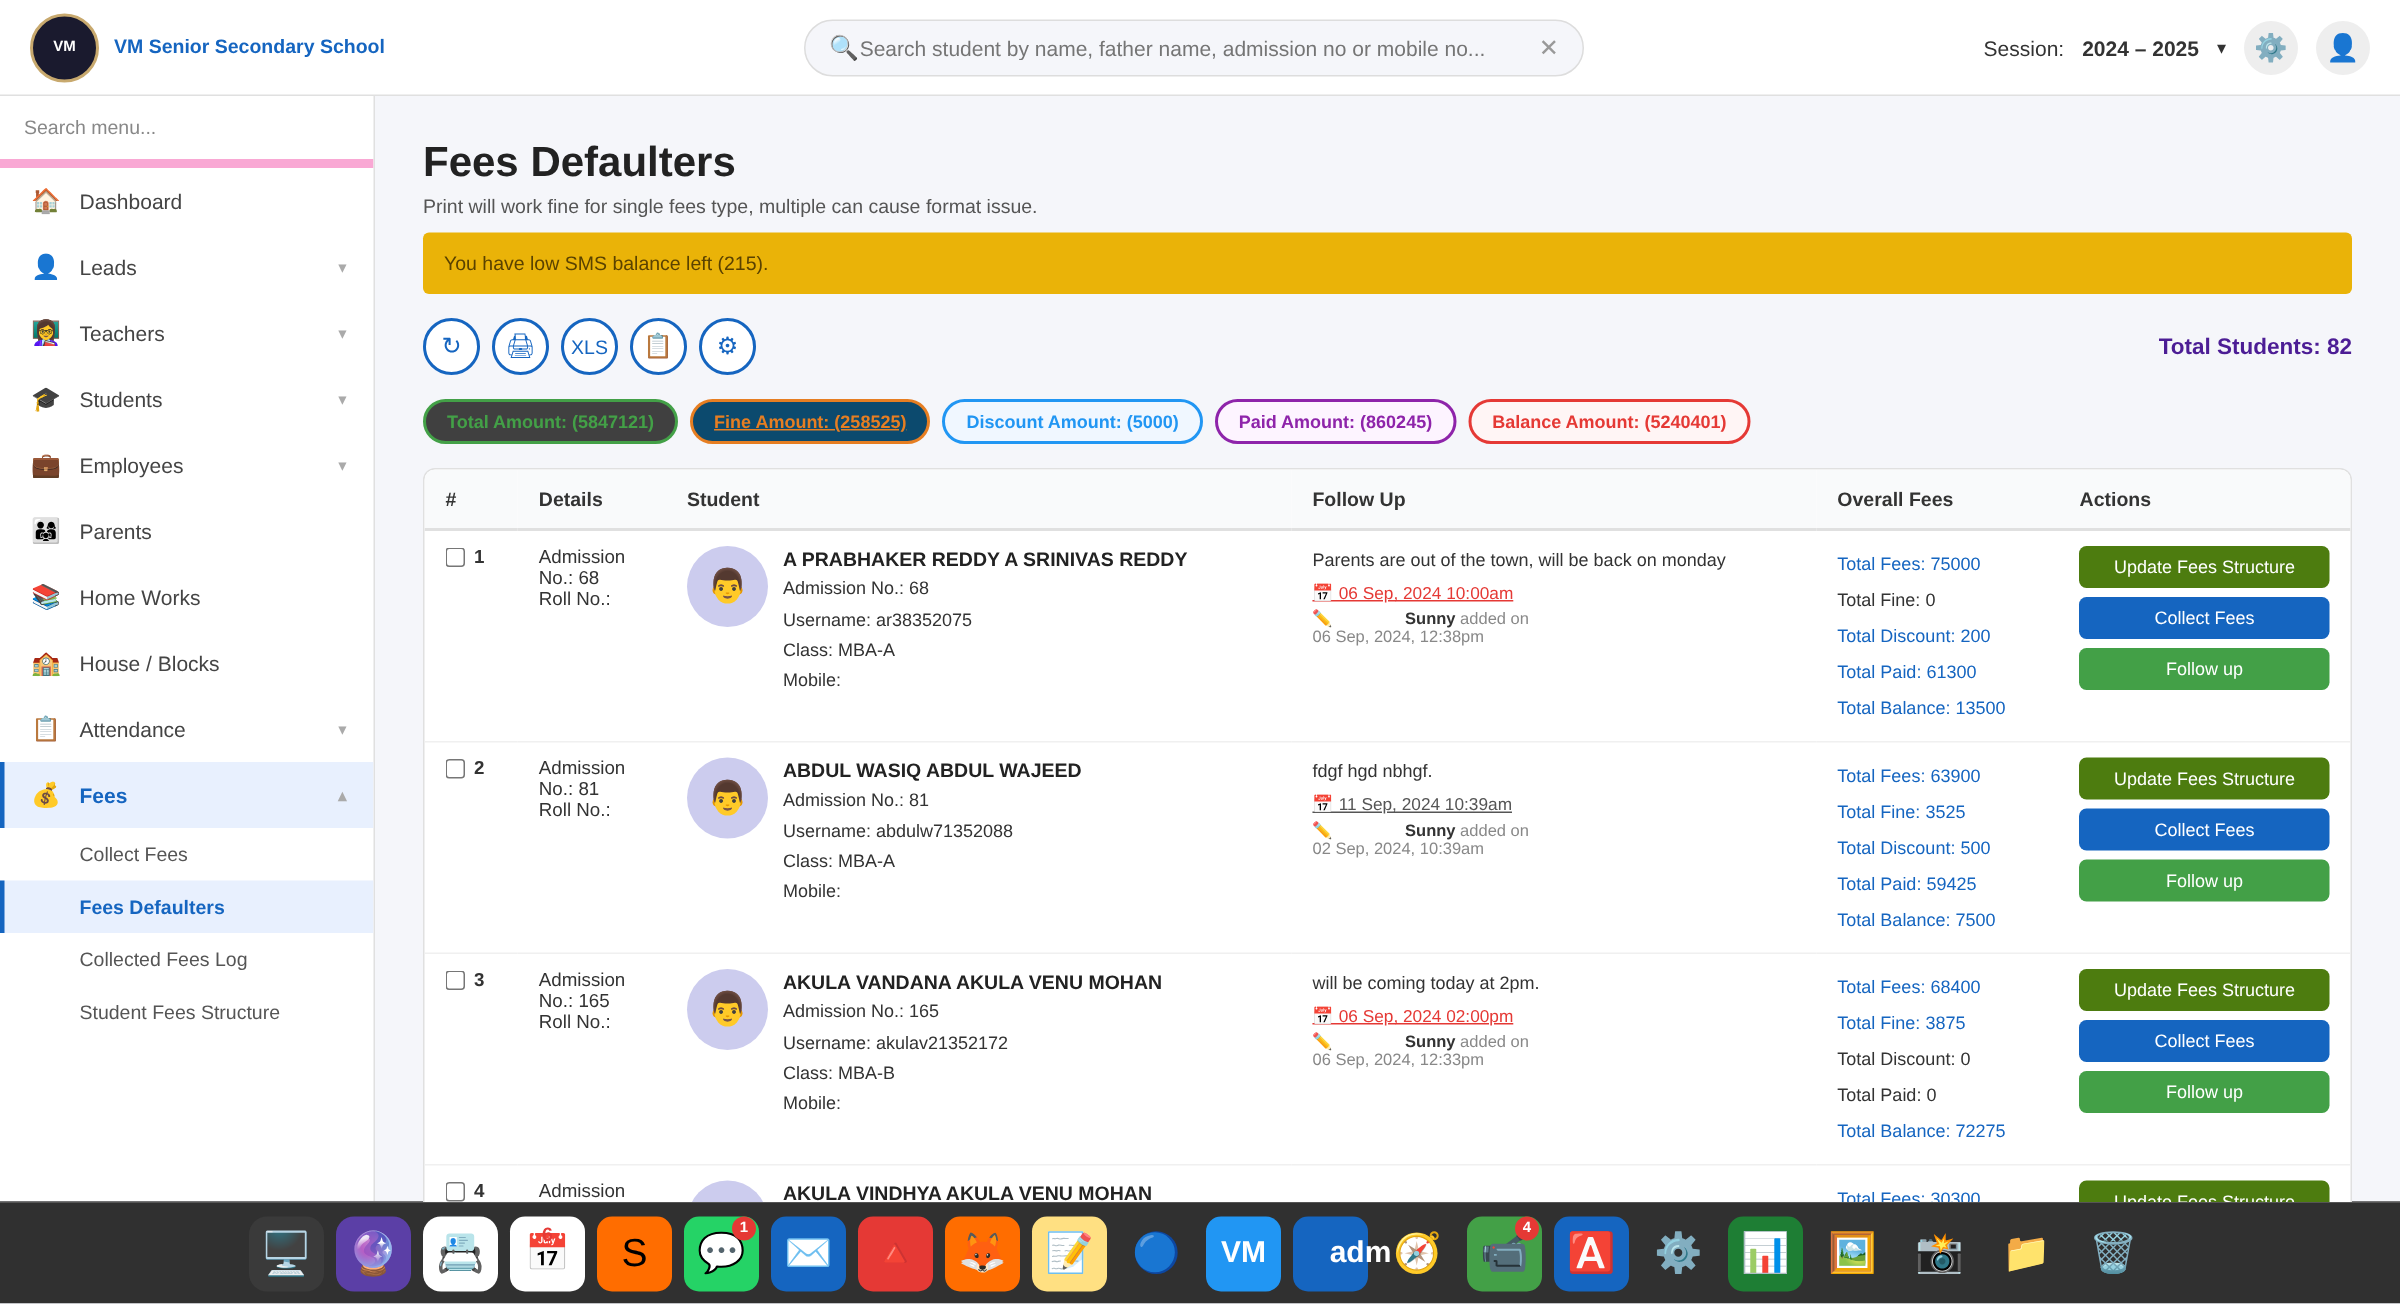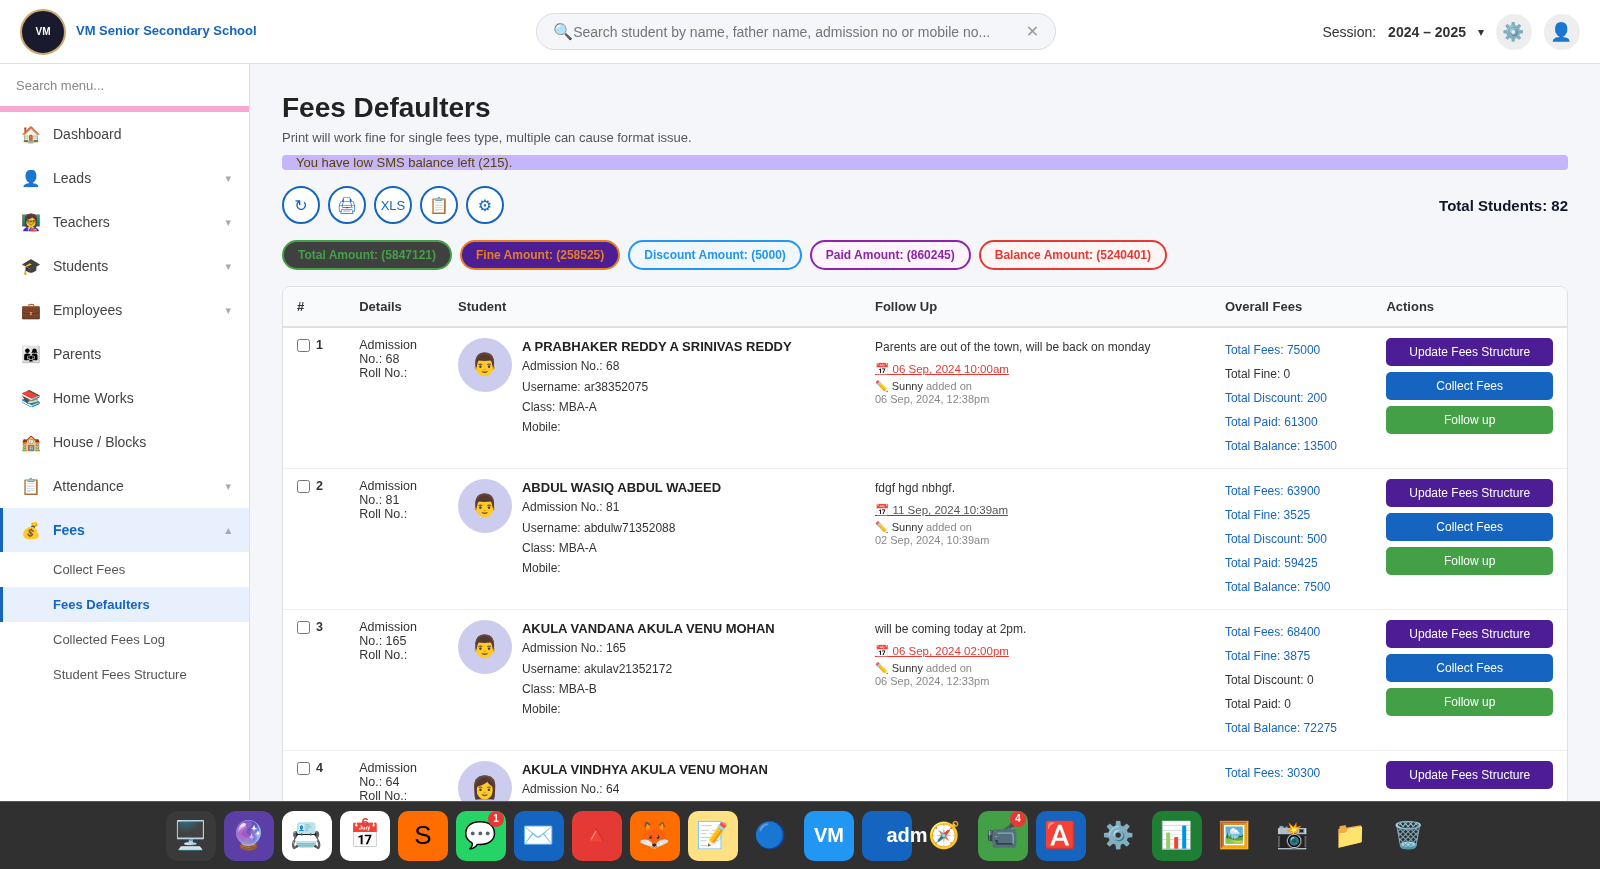--- a/index.html
+++ b/index.html
@@ -31,32 +31,32 @@
     .sidebar-item.active { background: #e8f0fe; color: #1565c0; border-left: 3px solid #1565c0; font-weight: 600; }
     .sidebar-item .icon { width: 20px; height: 20px; display: flex; align-items: center; justify-content: center; font-size: 16px; flex-shrink: 0; }
     .sidebar-item .chevron { margin-left: auto; font-size: 11px; color: #aaa; }
     .sidebar-sub-item { display: flex; align-items: center; padding: 10px 18px 10px 50px; cursor: pointer; font-size: 13px; color: #555; border-left: 3px solid transparent; }
     .sidebar-sub-item.active { background: #e8f0fe; color: #1565c0; font-weight: 600; border-left: 3px solid #1565c0; }
 
     
     .main { flex: 1; overflow-y: auto; padding: 28px 32px; }
     .page-title { font-size: 28px; font-weight: 700; color: #222; margin-bottom: 6px; }
     .page-subtitle { font-size: 13px; color: #555; margin-bottom: 10px; }
-    .alert-banner { background: #c4b5fd; color: #5a4200; padding: 0 14px; border-radius: 4px; font-size: 13px; font-weight: 500; margin-bottom: 16px; }
+    .alert-banner { background: #eab308; color: #5a4200; padding: 13px 14px; border-radius: 4px; font-size: 13px; font-weight: 500; margin-bottom: 16px; }
     
     
     .toolbar { display: flex; align-items: center; margin-bottom: 16px; gap: 8px; }
     .toolbar-btn { width: 38px; height: 38px; border-radius: 50%; border: 2px solid #1565c0; background: #fff; display: flex; align-items: center; justify-content: center; cursor: pointer; color: #1565c0; font-size: 16px; }
-    .toolbar-right { margin-left: auto; font-size: 15px; font-weight: 600; color: #0f172a; }
+    .toolbar-right { margin-left: auto; font-size: 15px; font-weight: 600; color: #4c1d95; }
 
     
     .summary-badges { display: flex; gap: 8px; flex-wrap: wrap; margin-bottom: 16px; }
     .badge { padding: 6px 14px; border-radius: 20px; font-size: 12px; font-weight: 600; border: 2px solid; }
     .badge-green { border-color: #43a047; color: #43a047; background: #404040; }
-    .badge-orange { border-color: #e67e22; color: #e67e22; background: #4c1d95; }
+    .badge-orange { border-color: #e67e22; color: #e67e22; background: #0c4a6e; text-decoration: underline; }
     .badge-blue { border-color: #2196f3; color: #2196f3; background: #f0f7ff; }
     .badge-purple { border-color: #8e24aa; color: #8e24aa; background: #fdf4ff; }
     .badge-red { border-color: #e53935; color: #e53935; background: #fff5f5; }
 
     
     .table-wrap { background: #fff; border-radius: 8px; border: 1px solid #e0e0e0; overflow: hidden; }
     table { width: 100%; border-collapse: collapse; }
     thead tr { background: #f9fafb; }
     th { padding: 12px 14px; text-align: left; font-size: 13px; font-weight: 700; color: #333; border-bottom: 2px solid #e0e0e0; }
     td { padding: 10px 14px; font-size: 12.5px; color: #333; border-bottom: 1px solid #f0f0f0; vertical-align: top; }
@@ -65,27 +65,27 @@
     .student-cell { display: flex; align-items: flex-start; gap: 10px; }
     .student-avatar { width: 54px; height: 54px; border-radius: 50%; background: #cce; display: flex; align-items: center; justify-content: center; font-size: 22px; flex-shrink: 0; overflow: hidden; }
     .student-info { font-size: 12px; line-height: 1.7; }
     .student-name { font-size: 13px; font-weight: 700; color: #222; line-height: 1.4; }
 
     .followup-cell { font-size: 12px; color: #333; position: relative; }
     .followup-note { margin-bottom: 6px; line-height: 1.5; }
     .followup-date { color: #e53935; font-size: 11.5px; display: flex; align-items: center; gap: 4px; margin-bottom: 4px; text-decoration: underline; }
     .followup-date.normal { color: #555; }
     .followup-added { font-size: 11px; color: #888; }
-    .followup-bold { font-weight: 400; color: #333; }
+    .followup-bold { font-weight: 700; color: #333; margin-left: 45px; }
 
     .fees-cell { font-size: 12px; line-height: 2; }
     .fees-link { color: #1565c0; text-decoration: none; font-size: 12px; cursor: pointer; }
 
     .actions-cell { display: flex; flex-direction: column; gap: 6px; }
-    .btn-update { background: #4c1d95; color: #fff; border: none; padding: 7px 10px; border-radius: 5px; font-size: 12px; cursor: pointer; white-space: nowrap; font-weight: 500; }
+    .btn-update { background: #4d7c0f; color: #fff; border: none; padding: 7px 10px; border-radius: 5px; font-size: 12px; cursor: pointer; white-space: nowrap; font-weight: 500; }
     .btn-collect { background: #1565c0; color: #fff; border: none; padding: 7px 14px; border-radius: 5px; font-size: 12px; cursor: pointer; font-weight: 500; }
     .btn-followup { background: #43a047; color: #fff; border: none; padding: 7px 14px; border-radius: 5px; font-size: 12px; cursor: pointer; font-weight: 500; }
 
     .checkbox-num { display: flex; align-items: center; gap: 6px; font-weight: 600; }
     
     
     .docktray { height: 68px; background: rgba(30,30,30,0.92); display: flex; align-items: center; justify-content: center; gap: 8px; padding: 0 12px; flex-shrink: 0; border-top: 1px solid #555; }
     .dock-item { width: 50px; height: 50px; border-radius: 12px; display: flex; align-items: center; justify-content: center; font-size: 26px; cursor: pointer; position: relative; flex-shrink: 0; }
     .dock-badge { position: absolute; top: 0; right: 2px; background: #e53935; color: #fff; font-size: 10px; border-radius: 50%; width: 16px; height: 16px; display: flex; align-items: center; justify-content: center; font-weight: 700; }
   </style>

